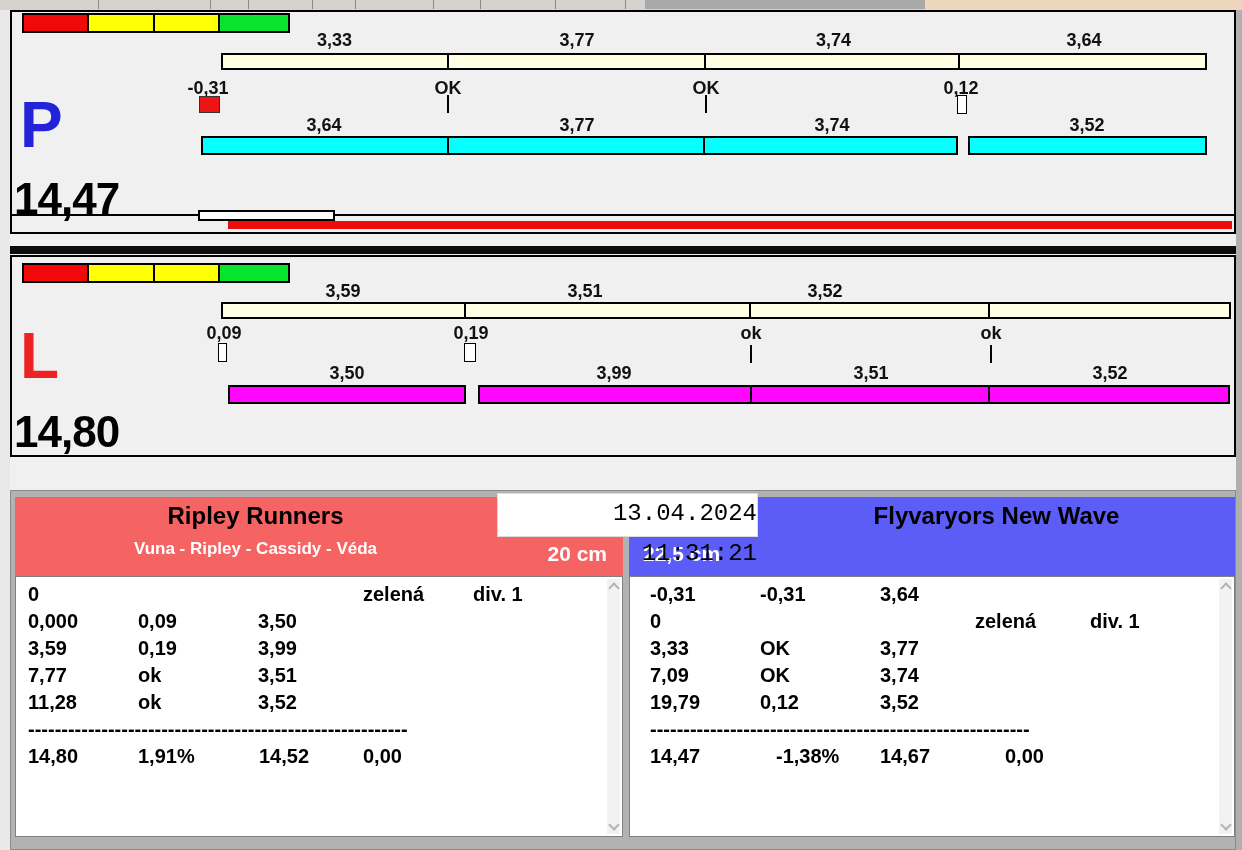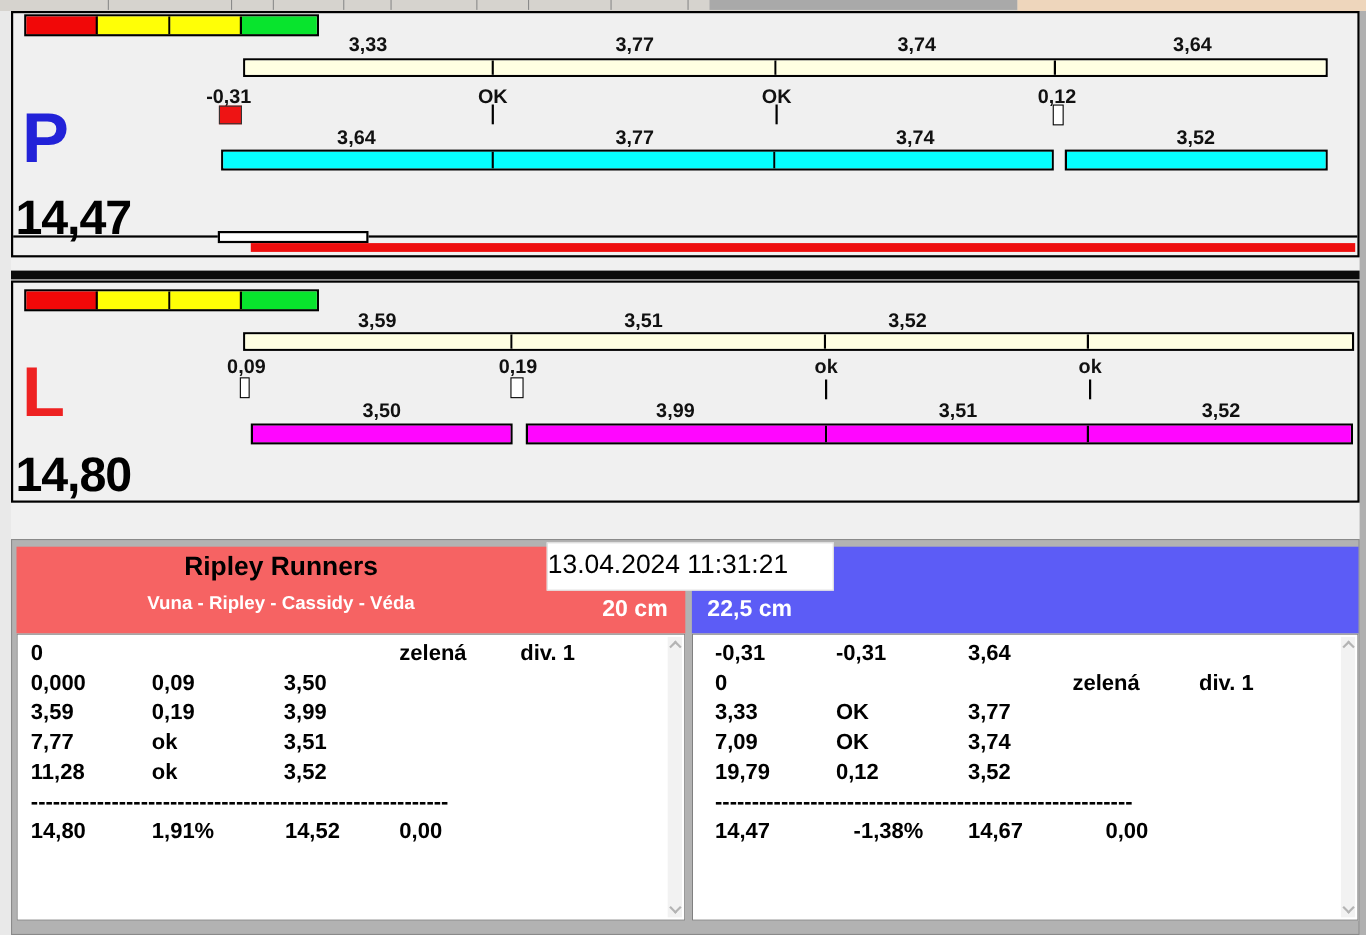--- a/index.html
+++ b/index.html
@@ -64,22 +64,22 @@
           border:1px solid #808080;box-sizing:border-box;overflow:hidden;}
   .trow{position:absolute;left:0;width:100%;height:27px;font-weight:bold;font-size:20px;color:#000;}
   .trow span{position:absolute;white-space:nowrap;line-height:26px;}
   .tdiv span{width:380px;overflow:hidden;letter-spacing:0;}
   .sbar{position:absolute;right:2px;top:2px;bottom:2px;width:13px;background:#f2f2f2;}
   .chev{position:absolute;left:3px;width:6px;height:6px;border:solid #b4b4b4;border-width:2px 2px 0 0;}
   .chev.up{top:5px;transform:rotate(-45deg);}
   .chev.down{bottom:5px;transform:rotate(135deg);}
 
   .datebox{position:absolute;left:486px;top:2px;width:259px;height:42px;background:#fff;
-           border:1px solid #dcdcdc;z-index:5;text-align:left;line-height:40px;
-           font-size:24px;color:#000;}
+           border:1px solid #dcdcdc;z-index:5;text-align:right;line-height:40px;
+           font-size:24px;color:#000;font-family:Liberation Mono, monospace;}
 </style>
 </head>
 <body>
 
 <div class="screen">
 
   <div class="topstrip">
     <span class="tick" style="left:98px"></span>
       <span class="tick" style="left:210px"></span>
     <span class="tick" style="left:248px"></span>
@@ -247,20 +247,21 @@
         </div>
         <div class="sbar">
           <span class="chev up"></span>
           <span class="chev down"></span>
         </div>
       </div>
     </div>
 
     <div class="team team-right">
       <div class="thead" style="background-color: rgb(92, 92, 246);">
+        <div class="tname" style="left:129px;width:477px">Flyvaryors New Wave</div>
         <div class="theight" style="left:14px">22,5 cm</div>
       </div>
       <div class="ttable">
         <div class="trow" style="top:4px">
           <span style="left:20px">-0,31</span>
           <span style="left:130px">-0,31</span>
           <span style="left:250px">3,64</span>
         </div>
         <div class="trow" style="top:31px">
           <span style="left:20px">0</span>

